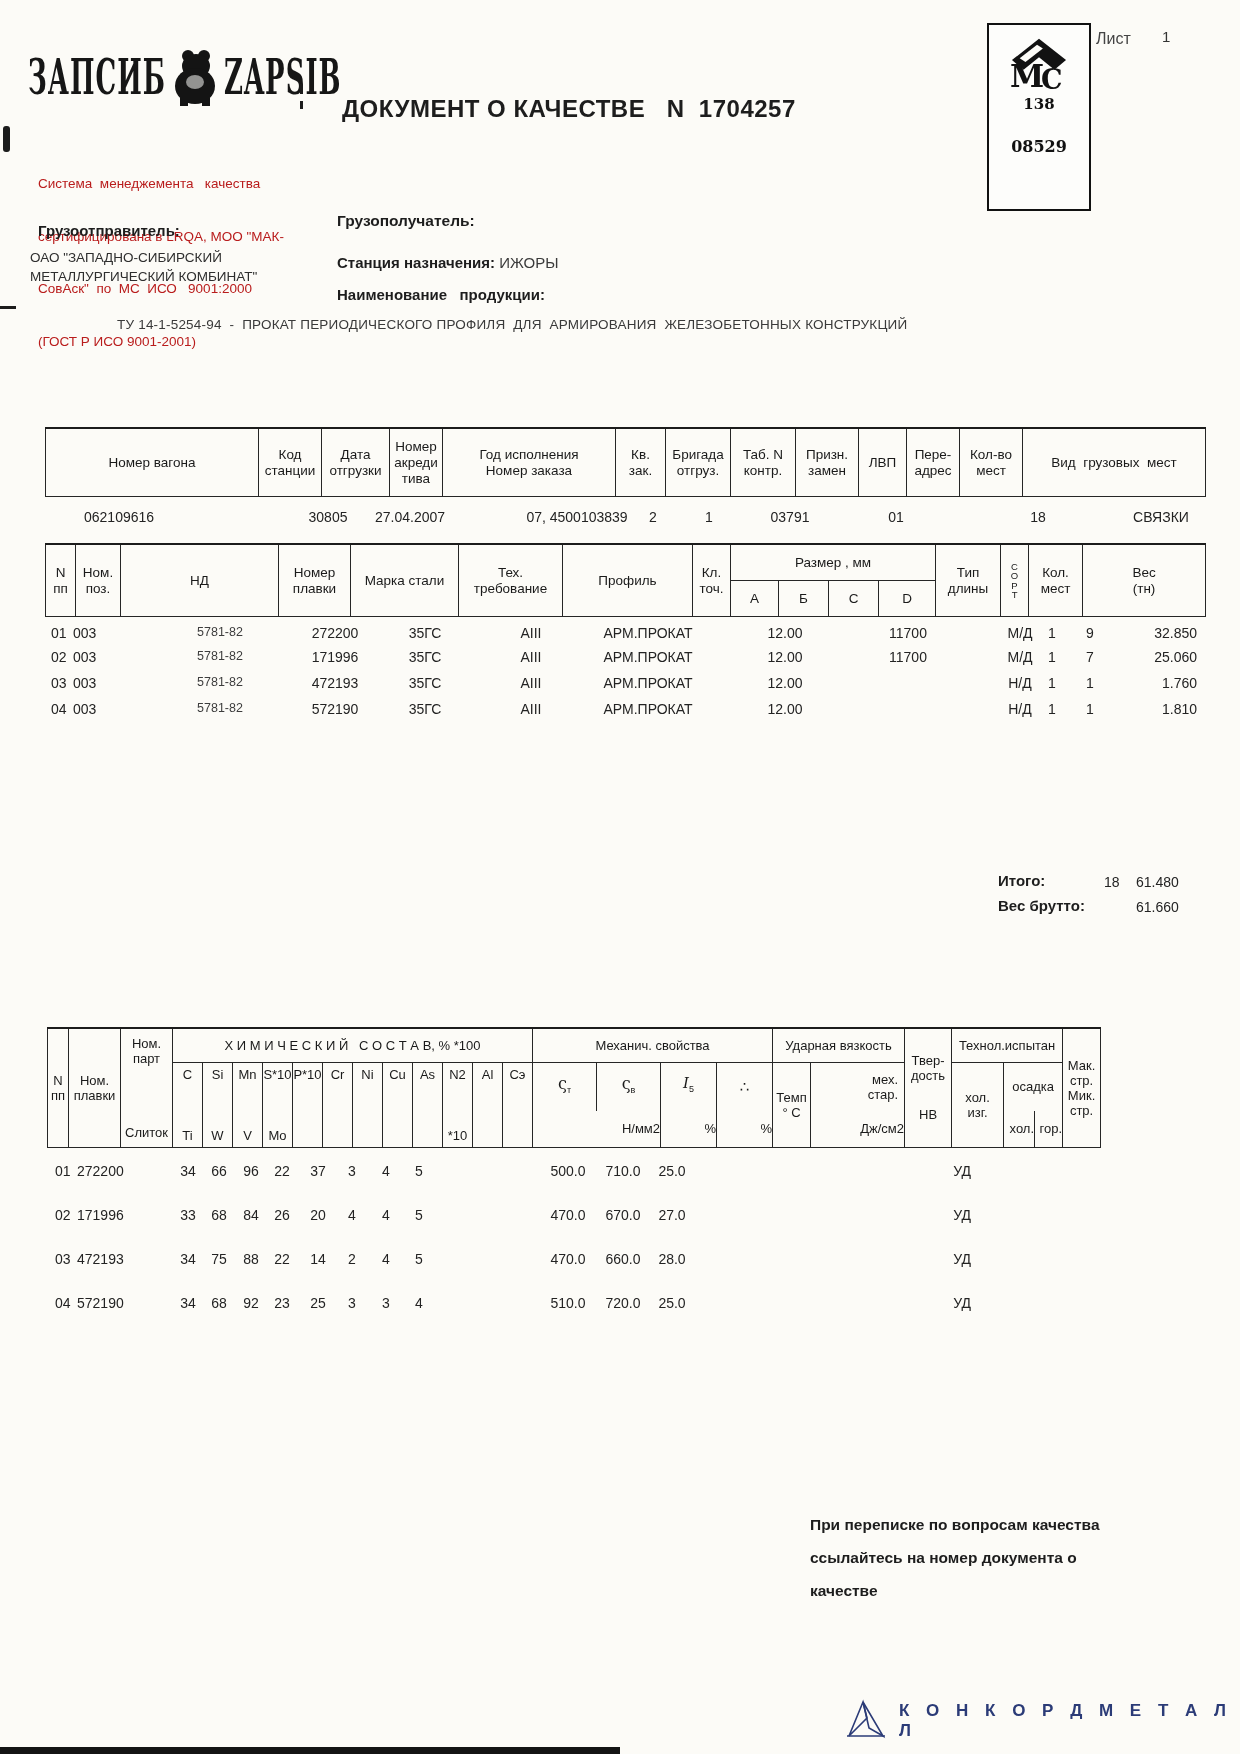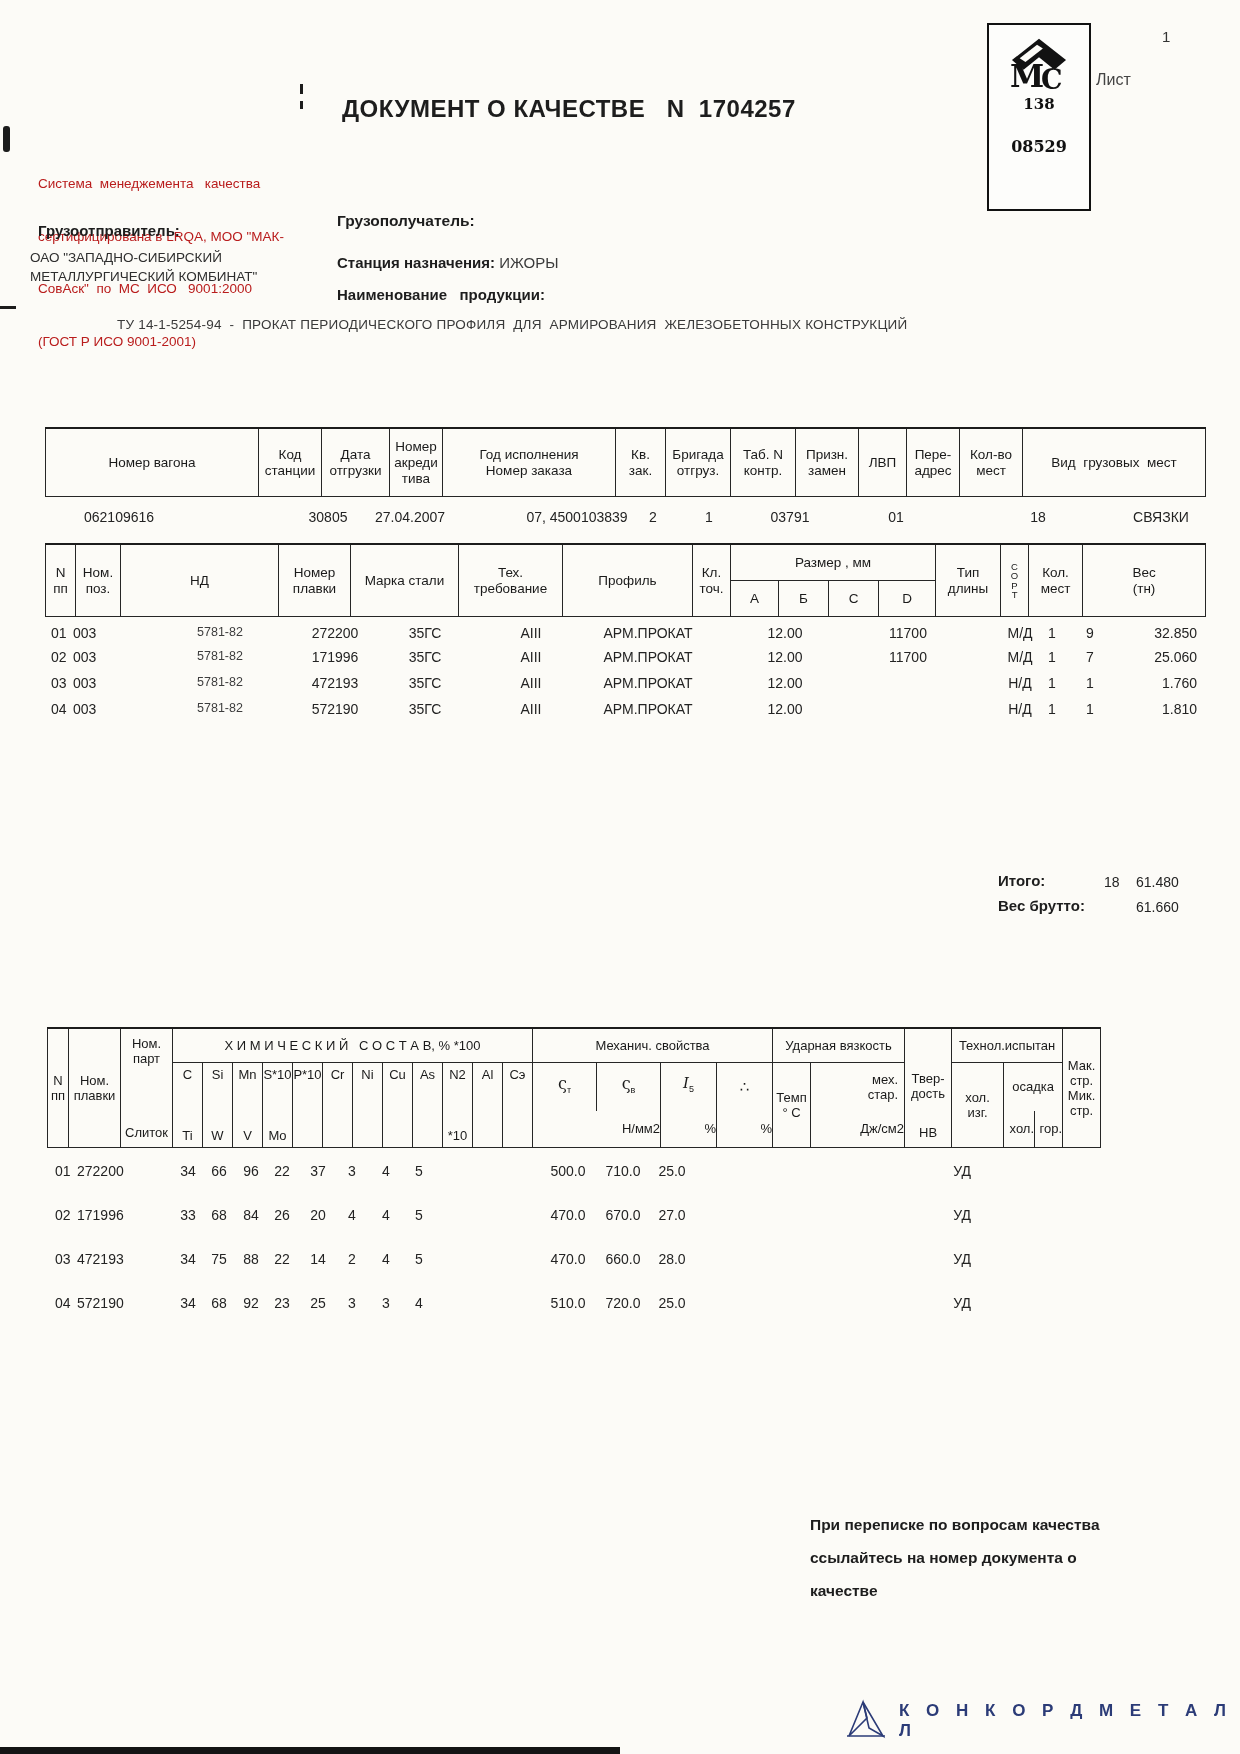--- a/index.html
+++ b/index.html
@@ -24,21 +24,21 @@
   .product-label{left:337px;top:286px;font-size:15px;}
   .tu-line{left:117px;top:317px;font-size:13.5px;color:#3a3a3a;letter-spacing:.2px;}
 
   
   #stamp{left:987px;top:23px;width:100px;height:184px;border:2.5px solid #111;
          display:flex;flex-direction:column;align-items:center;background:#fdfdfb;}
   #stamp svg{margin-top:10px;}
   .stamp-num{font-family:"DejaVu Serif",serif;font-weight:bold;color:#111;}
   .stamp-num.top{font-size:15px;margin-top:4px;}
   .stamp-num.bottom{font-size:16px;margin-top:24px;}
-  .sheet-label{left:1096px;top:30px;font-size:16px;color:#444;margin-top:41px;}
+  .sheet-label{left:1096px;top:30px;font-size:16px;color:#444;}
   .sheet-num{left:1162px;top:28px;font-size:15px;color:#333;}
 
   
   table{border-collapse:collapse;table-layout:fixed;}
   th{font-weight:normal;font-size:13.5px;line-height:16px;color:#1a1a1a;
      border:1.5px solid #262626;text-align:center;vertical-align:middle;padding:1px 0;}
   #t1{left:45px;top:427px;width:1160px;height:70px;border-top:2.5px solid #1c1c1c;}
   #t2{left:45px;top:543px;width:1160px;height:74px;border-top:2.5px solid #1c1c1c;}
   #t3{left:47px;top:1027px;width:1053px;border-top:2px solid #1c1c1c;font-size:13px;}
   #t3 th{font-size:13px;line-height:15px;}
@@ -73,20 +73,35 @@
   #bottom-strip{left:0;top:1747px;width:620px;height:7px;background:#141414;}
 
   
   .artifact{position:absolute;background:#1c1c1c;}
 </style>
 </head>
 <body>
 
 <div id="page">
 
+  <div id="zapsib-logo" class="abs">
+    <span class="logo-word">ЗАПСИБ</span>
+    <span>
+      <svg width="54" height="62" viewBox="0 0 54 62">
+        <circle cx="20" cy="12" r="6" fill="#141414"></circle>
+        <circle cx="36" cy="12" r="6" fill="#141414"></circle>
+        <ellipse cx="28" cy="22" rx="14" ry="12" fill="#141414"></ellipse>
+        <ellipse cx="27" cy="42" rx="20" ry="18" fill="#141414"></ellipse>
+        <ellipse cx="27" cy="38" rx="9" ry="7" fill="#fcfbf7" opacity=".55"></ellipse>
+        <rect x="12" y="54" width="8" height="8" fill="#141414"></rect>
+        <rect x="34" y="54" width="8" height="8" fill="#141414"></rect>
+      </svg>
+    </span>
+    <span class="logo-word">ZAPSIB</span>
+  </div>
 
   <div class="abs cert prekeep">
     <div>Система  менеджемента   качества</div>
     <div>сертифицирована в LRQA, МОО "МАК-</div>
     <div>СовАск"  по  МС  ИСО   9001:2000</div>
     <div>(ГОСТ Р ИСО 9001-2001)</div>
   </div>
 
   <div class="abs consignor-label b">Грузоотправитель:</div>
   <div class="abs consignor-name">
@@ -337,21 +352,21 @@
         <div class="hstack">
           <span class="pre">Ном.
 парт</span>
           <span>Слиток</span>
         </div>
       </th>
       <th colspan="12" class="prekeep">Х И М И Ч Е С К И Й   С О С Т А В, % *100</th>
       <th colspan="4">Механич. свойства</th>
       <th colspan="2">Ударная вязкость</th>
       <th rowspan="3">
-        <div class="hstack" style="justify-content:flex-end;gap:24px">
+        <div class="hstack" style="justify-content:center;gap:24px">
           <span class="pre">Твер-
 дость</span>
           <span>НВ</span>
         </div>
       </th>
       <th colspan="3">Технол.испытан</th>
       <th rowspan="3" class="pre">Мак.
 стр.
 Мик.
 стр.</th>

